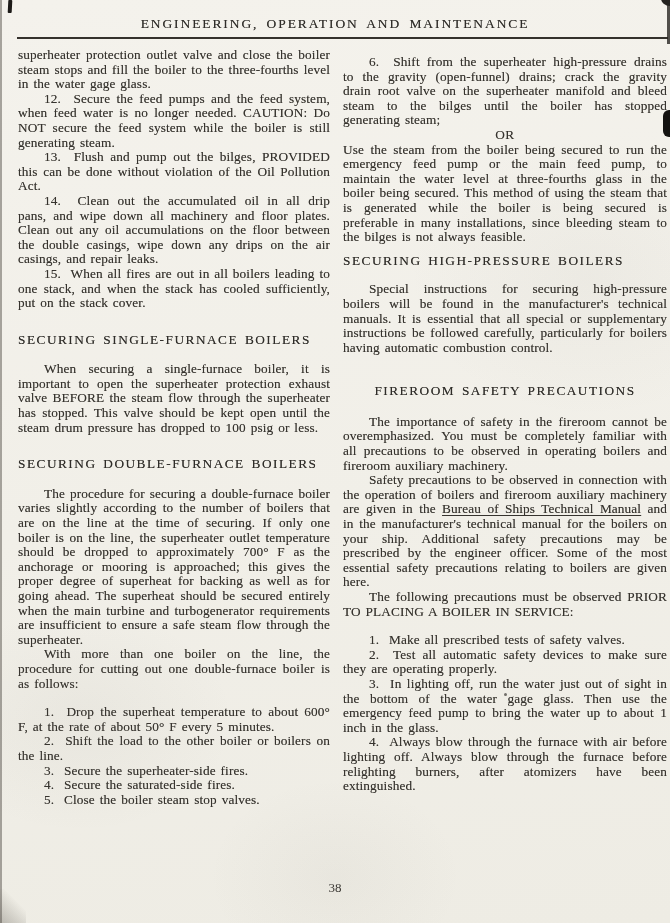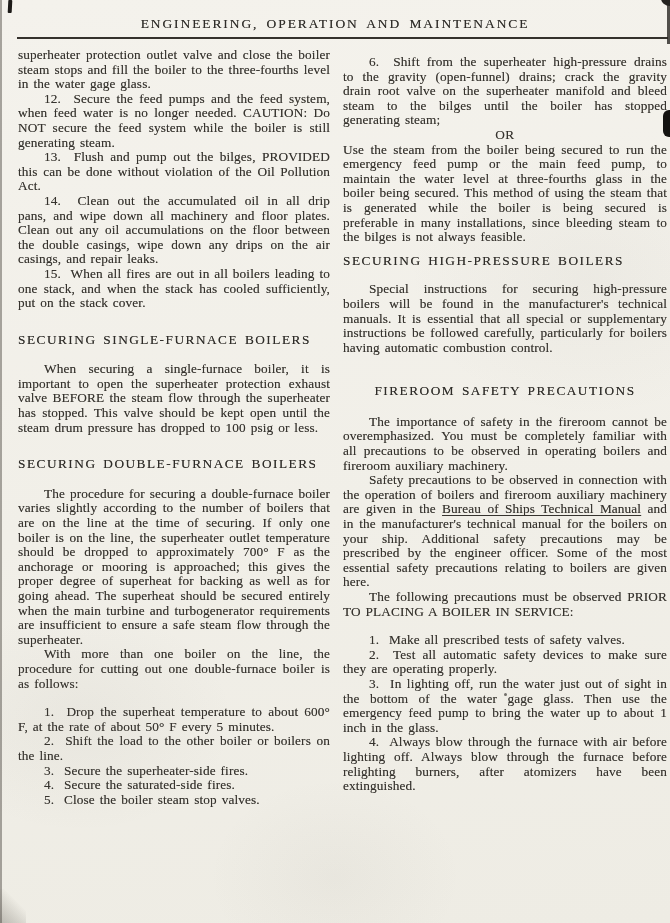--- a/index.html
+++ b/index.html
@@ -112,13 +112,14 @@
       <p class="para">The following precautions must be observed PRIOR TO PLACING A BOILER IN SERVICE:</p>
 
       <p class="para steps-gap">1.&nbsp; Make all prescribed tests of safety valves.</p>
       <p class="para">2.&nbsp; Test all automatic safety devices to make sure they are operating properly.</p>
       <p class="para">3.&nbsp; In lighting off, run the water just out of sight in the bottom of the water gage glass. Then use the emergency feed pump to bring the water up to about 1 inch in the glass.</p>
       <p class="para">4.&nbsp; Always blow through the furnace with air before lighting off. Always blow through the furnace before relighting burners, after atomizers have been extinguished.</p>
     </section>
 
   </main>
 
+  <footer class="page-number">38</footer>
 </div>
 
 </body></html>

